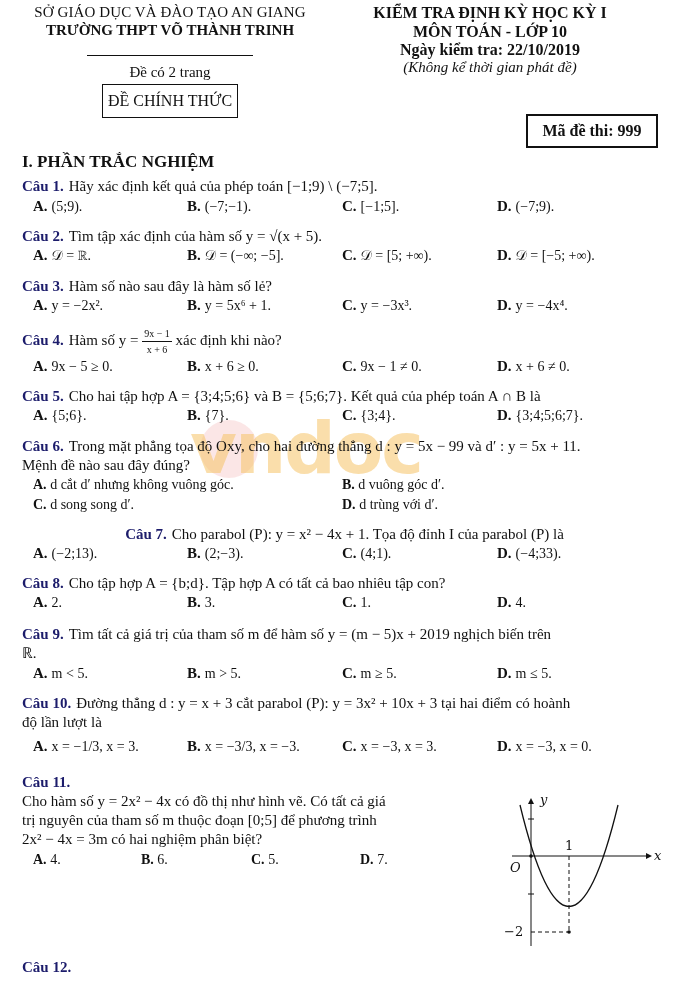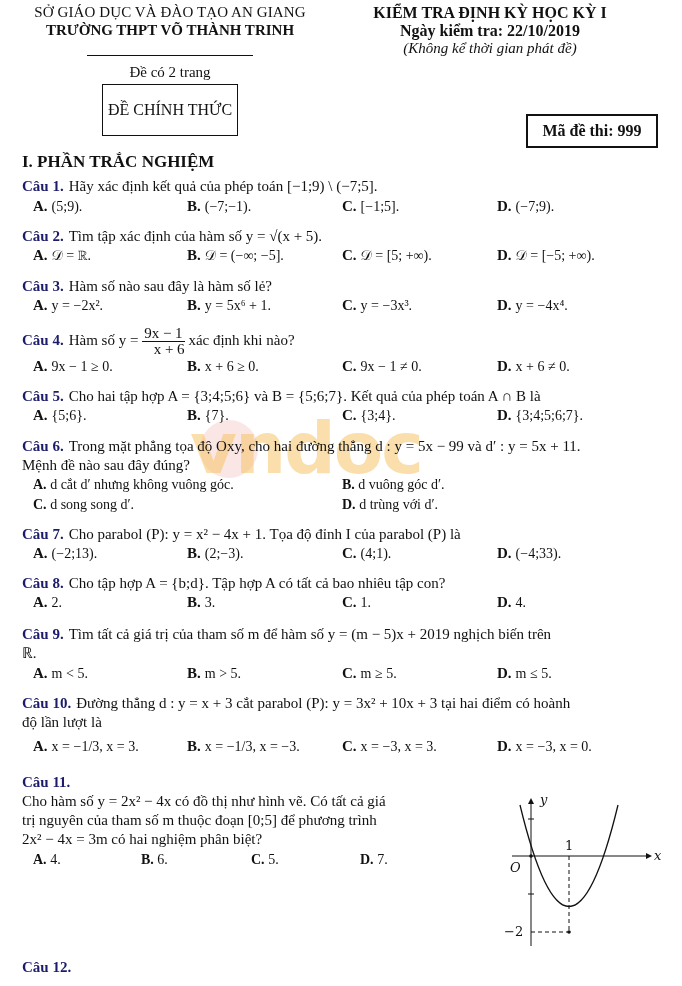--- a/index.html
+++ b/index.html
@@ -4,59 +4,60 @@
 <style>
   html, body { margin:0; padding:0; background:#fff; }
   body { width:682px; height:986px; position:relative; overflow:hidden;
          font-family:"DejaVu Serif","Liberation Serif",serif; color:#111; }
   .abs { position:absolute; }
   .hdr-left { left:0; top:4px; width:340px; text-align:center; font-family:"Liberation Serif",serif; }
   .hdr-left .l1 { font-size:15px; letter-spacing:0.1px; }
   .hdr-left .l2 { font-size:15px; font-weight:bold; margin-top:1px; }
   .hdr-left .rule { width:166px; height:1px; background:#111; margin:16px auto 0; }
   .hdr-left .l3 { font-size:15px; margin-top:8px; }
-  .hdr-left .box { display:inline-block; border:1px solid #111; padding:16px 5px; font-size:16px; margin-top:3px; }
+  .hdr-left .box { display:inline-block; border:1px solid #111; padding:7px 5px; font-size:16px; margin-top:3px; }
   .hdr-right { left:340px; top:4px; width:300px; text-align:center; font-family:"Liberation Serif",serif; }
   .hdr-right .r1 { font-size:16px; font-weight:bold; }
   .hdr-right .r2 { font-size:16px; font-weight:bold; margin-top:1px; }
   .hdr-right .r3 { font-size:16px; font-weight:bold; margin-top:0; }
   .hdr-right .r4, .hdr-right .r5 { font-size:15px; font-style:italic; }
   .ma-de { left:526px; top:114px; width:128px; height:30px; border:2px solid #111;
            font-family:"Liberation Serif",serif; font-weight:bold; font-size:16px;
            text-align:center; line-height:30px; }
   .section { left:22px; top:152px; font-family:"Liberation Serif",serif; font-weight:bold; font-size:17px; }
   .q { position:absolute; left:22px; font-family:"Liberation Serif",serif; font-size:15px; line-height:19px; width:645px; }
   .q .lab { color:#1c1c6b; font-weight:bold; margin-right:5px; }
   .opts { position:absolute; left:33px; width:630px; font-family:Liberation Serif, serif; font-size:14px; height:19px; }
   .opt { position:absolute; top:0; white-space:nowrap; }
   .opt b { font-weight:bold; margin-right:4px; font-size:15px; }
   .opt.a { left:0; } .opt.b { left:154px; } .opt.c { left:309px; } .opt.d { left:464px; }
   .opt2 { position:absolute; white-space:nowrap; }
   .watermark { left:190px; top:412px; font-family:"DejaVu Sans",sans-serif; font-weight:bold;
                font-size:72px; color:#f6c468; opacity:0.55; letter-spacing:-2px; line-height:72px; }
   .wm-circle { left:200px; top:420px; width:58px; height:58px; border-radius:50%;
                background:#f3b7b7; opacity:0.35; }
-  .frac { display:inline-block; vertical-align:middle; text-align:right; font-size:15px; line-height:15px; }
+  .frac { display:inline-block; vertical-align:middle; text-align:center; font-size:10px; line-height:15px; }
   .frac .num { display:block; border-bottom:1px solid #111; padding:0 2px; }
   .frac .den { display:block; }
   .graph { left:488px; top:780px; width:194px; height:170px; }
 </style>
 </head>
 <body>
 
 <div class="abs hdr-left">
   <div class="l1">SỞ GIÁO DỤC VÀ ĐÀO TẠO AN GIANG</div>
   <div class="l2">TRƯỜNG THPT VÕ THÀNH TRINH</div>
   <div class="rule"></div>
   <div class="l3">Đề có 2 trang</div>
   <div class="box">ĐỀ CHÍNH THỨC</div>
 </div>
 
 <div class="abs hdr-right">
   <div class="r1">KIỂM TRA ĐỊNH KỲ HỌC KỲ I</div>
+  <div class="r2">MÔN TOÁN - LỚP 10</div>
   <div class="r3">Ngày kiểm tra: 22/10/2019</div>
   <div class="r5">(Không kể thời gian phát đề)</div>
 </div>
 
 <div class="abs ma-de">Mã đề thi: 999</div>
 
 <div class="abs wm-circle"></div>
 <div class="abs watermark">vndoc</div>
 
 <div class="abs section">I. PHẦN TRẮC NGHIỆM</div>
@@ -90,21 +91,21 @@
   <span class="opt c"><b>C.</b><span>y = −3x³.</span></span>
   <span class="opt d"><b>D.</b><span>y = −4x⁴.</span></span>
 </div>
 
 <div class="q" style="top:322px; line-height:36px;">
   <span class="lab">Câu 4.</span><span>Hàm số y =</span>
   <span class="frac"><span class="num">9x − 1</span><span class="den">x + 6</span></span>
   <span>xác định khi nào?</span>
 </div>
 <div class="opts" style="top:358px;">
-  <span class="opt a"><b>A.</b><span>9x − 1 ≥ 0.</span></span>
+  <span class="opt a"><b>A.</b><span>9x − 5 ≥ 0.</span></span>
   <span class="opt b"><b>B.</b><span>x + 6 ≥ 0.</span></span>
   <span class="opt c"><b>C.</b><span>9x − 1 ≠ 0.</span></span>
   <span class="opt d"><b>D.</b><span>x + 6 ≠ 0.</span></span>
 </div>
 
 <div class="q" style="top:387px;">
   <span class="lab">Câu 5.</span><span>Cho hai tập hợp A = {3;4;5;6} và B = {5;6;7}. Kết quả của phép toán A ∩ B là</span>
 </div>
 <div class="opts" style="top:407px;">
   <span class="opt a"><b>A.</b><span>{5;6}.</span></span>
@@ -117,21 +118,21 @@
   <span class="lab">Câu 6.</span><span>Trong mặt phẳng tọa độ Oxy, cho hai đường thẳng d : y = 5x − 99 và d′ : y = 5x + 11.</span><br>
   <span>Mệnh đề nào sau đây đúng?</span>
 </div>
 <div class="opts" style="top:477px; height:42px;">
   <span class="opt2" style="left:0; top:0;"><b>A.</b> <span>d cắt d′ nhưng không vuông góc.</span></span>
   <span class="opt2" style="left:309px; top:0;"><b>B.</b> <span>d vuông góc d′.</span></span>
   <span class="opt2" style="left:0; top:20px;"><b>C.</b> <span>d song song d′.</span></span>
   <span class="opt2" style="left:309px; top:20px;"><b>D.</b> <span>d trùng với d′.</span></span>
 </div>
 
-<div class="q" style="top:525px;">
+<div class="q" style="top:525px;text-align:center;">
   <span class="lab">Câu 7.</span><span>Cho parabol (P): y = x² − 4x + 1. Tọa độ đỉnh I của parabol (P) là</span>
 </div>
 <div class="opts" style="top:545px;">
   <span class="opt a"><b>A.</b><span>(−2;13).</span></span>
   <span class="opt b"><b>B.</b><span>(2;−3).</span></span>
   <span class="opt c"><b>C.</b><span>(4;1).</span></span>
   <span class="opt d"><b>D.</b><span>(−4;33).</span></span>
 </div>
 
 <div class="q" style="top:574px;">
@@ -154,21 +155,21 @@
   <span class="opt c"><b>C.</b><span>m ≥ 5.</span></span>
   <span class="opt d"><b>D.</b><span>m ≤ 5.</span></span>
 </div>
 
 <div class="q" style="top:694px;">
   <span class="lab">Câu 10.</span><span>Đường thẳng d : y = x + 3 cắt parabol (P): y = 3x² + 10x + 3 tại hai điểm có hoành</span><br>
   <span>độ lần lượt là</span>
 </div>
 <div class="opts" style="top:738px;">
   <span class="opt a"><b>A.</b><span>x = −1/3, x = 3.</span></span>
-  <span class="opt b"><b>B.</b><span>x = −1/3, x = −3.</span></span>
+  <span class="opt b"><b>B.</b><span>x = −3/3, x = −3.</span></span>
   <span class="opt c"><b>C.</b><span>x = −3, x = 3.</span></span>
   <span class="opt d"><b>D.</b><span>x = −3, x = 0.</span></span>
 </div>
 
 <div class="q" style="top:773px; width:460px;">
   <span class="lab">Câu 11.</span><br>
   <span>Cho hàm số y = 2x² − 4x có đồ thị như hình vẽ. Có tất cả giá</span><br>
   <span>trị nguyên của tham số m thuộc đoạn [0;5] để phương trình</span><br>
   <span>2x² − 4x = 3m có hai nghiệm phân biệt?</span>
 </div>

